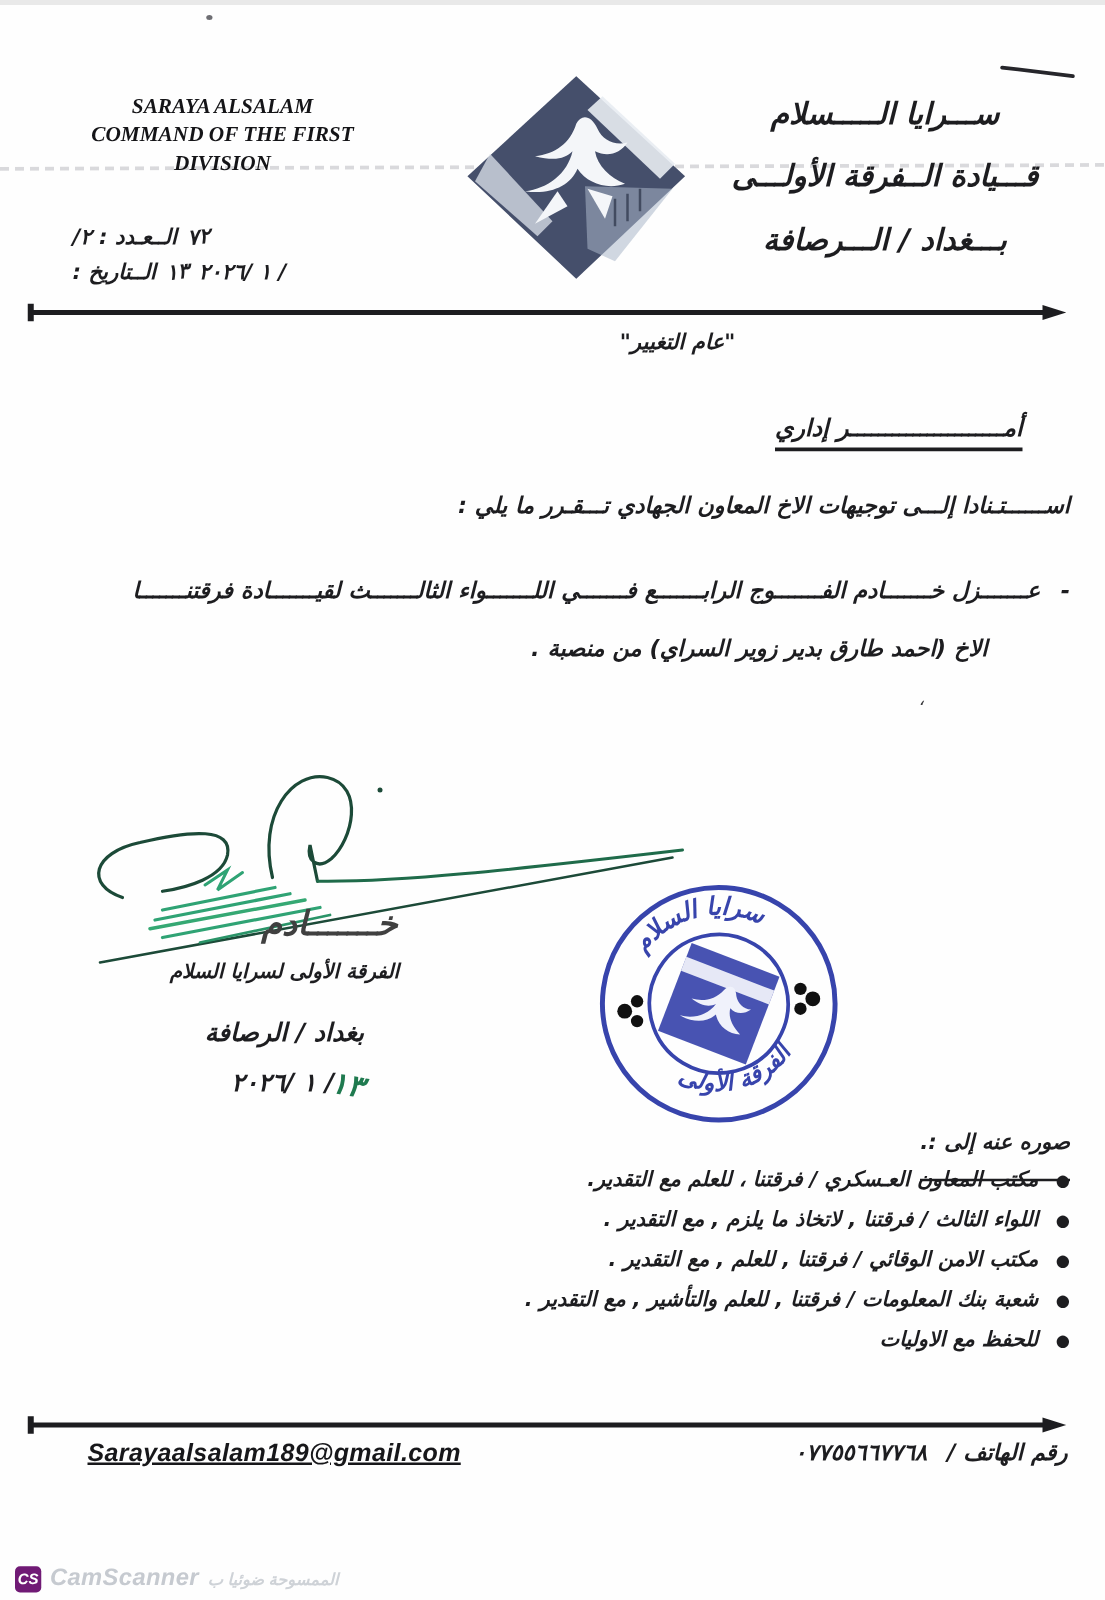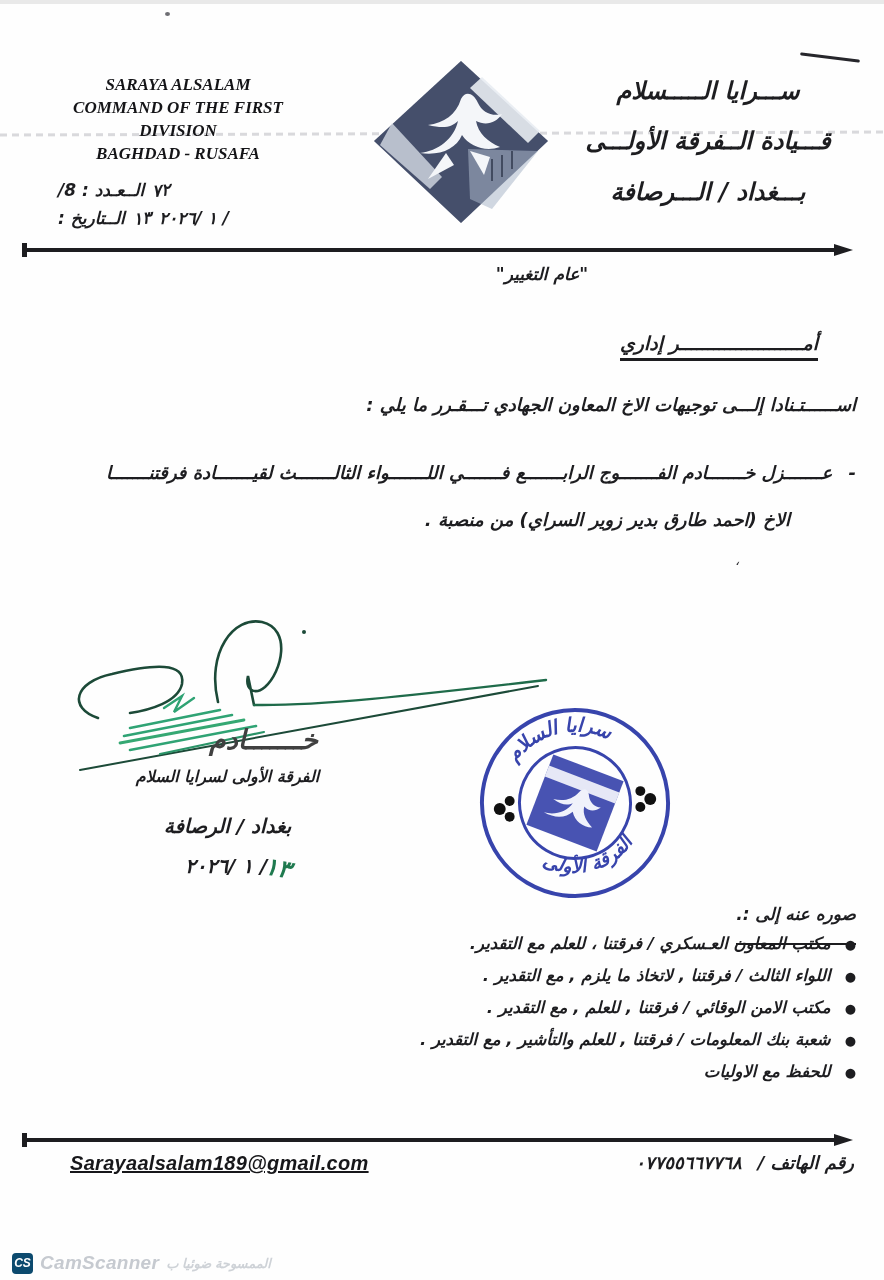--- a/index.html
+++ b/index.html
@@ -51,43 +51,42 @@
   .email{left:70px;top:1148px;font-family:"Liberation Sans",sans-serif;font-weight:bold;font-size:20px;
     color:#17171a;text-decoration:underline;letter-spacing:.3px;}
   .phone{right:30px;top:1148px;display:flex;flex-direction:row-reverse;gap:16px;font-size:18px;}
   
   .streak{left:0;top:128px;width:884px;height:3px;opacity:.28;transform:skewY(-.2deg);
     background:repeating-linear-gradient(90deg,#7a7a85 0 7px,transparent 7px 12px);}
   .top-dot{left:165px;top:8px;width:5px;height:4px;background:#4a4a50;border-radius:50%;opacity:.8;}
   .tr-stroke{left:800px;top:52px;width:60px;height:3px;background:#26262b;border-radius:2px;transform:rotate(7deg);}
   
   .scanner{left:12px;top:1248px;display:flex;align-items:center;gap:7px;font-family:"Liberation Sans",sans-serif;}
-  .cs-badge{width:21px;height:21px;border-radius:4px;background:#0c4a6e;color:#ffffff;
+  .cs-badge{width:21px;height:21px;border-radius:4px;background:#701a75;color:#ffffff;
     font-size:12px;font-weight:bold;display:flex;align-items:center;justify-content:center;}
   .cs-name{color:#c6cad0;font-size:19px;font-weight:bold;letter-spacing:.3px;}
   .cs-ar{color:#ced2d7;font-size:13px;font-weight:bold;direction:rtl;}
 </style>
 </head>
 <body>
 
 <div class="page">
 
   <div class="abs streak"></div>
   <div class="abs top-dot"></div>
   <div class="abs tr-stroke"></div>
 
   <div class="abs en-block">
     <div>SARAYA ALSALAM</div>
     <div>COMMAND OF THE FIRST</div>
     <div>DIVISION</div>
-    <div>BAGHDAD - RUSAFA</div>
   </div>
 
   <div class="abs num-line ar rtl">
-    <span>الــعـدد : 8/</span>
+    <span>الــعـدد : ٢/</span>
     <span class="handwritten">٧٢</span>
   </div>
   <div class="abs date-line ar rtl">
     <span>الــتاريخ :</span>
     <span class="handwritten">١٣</span>
     <span class="rtl">/ ١ /٢٠٢٦</span>
   </div>
 
   <div class="abs logo-wrap">
     <svg width="178" height="168" viewBox="0 0 178 168">

